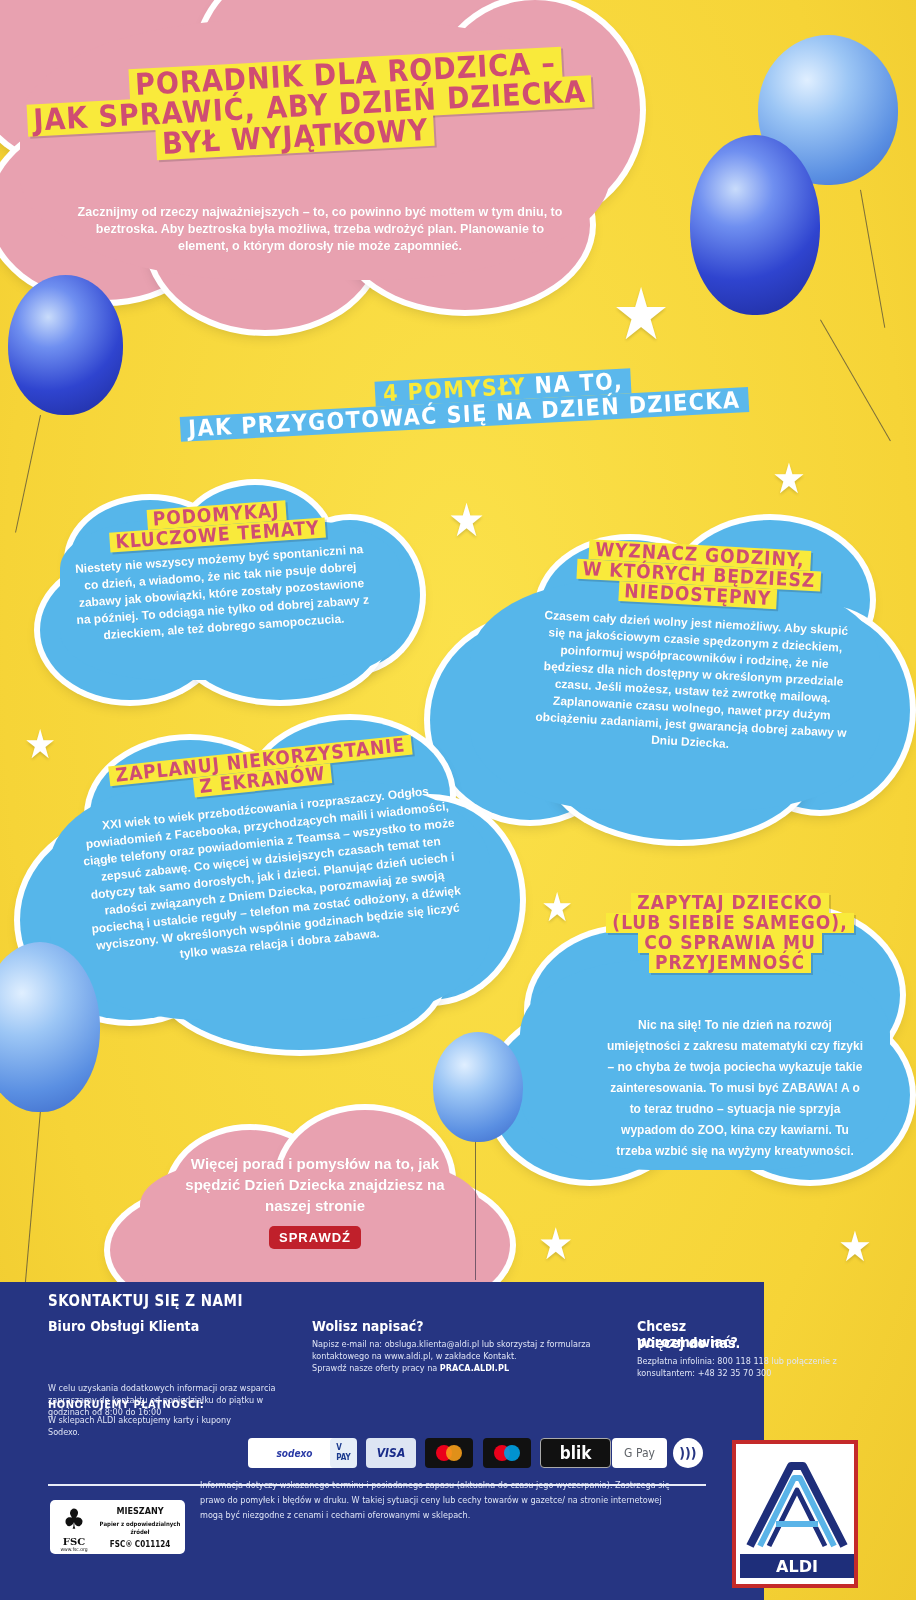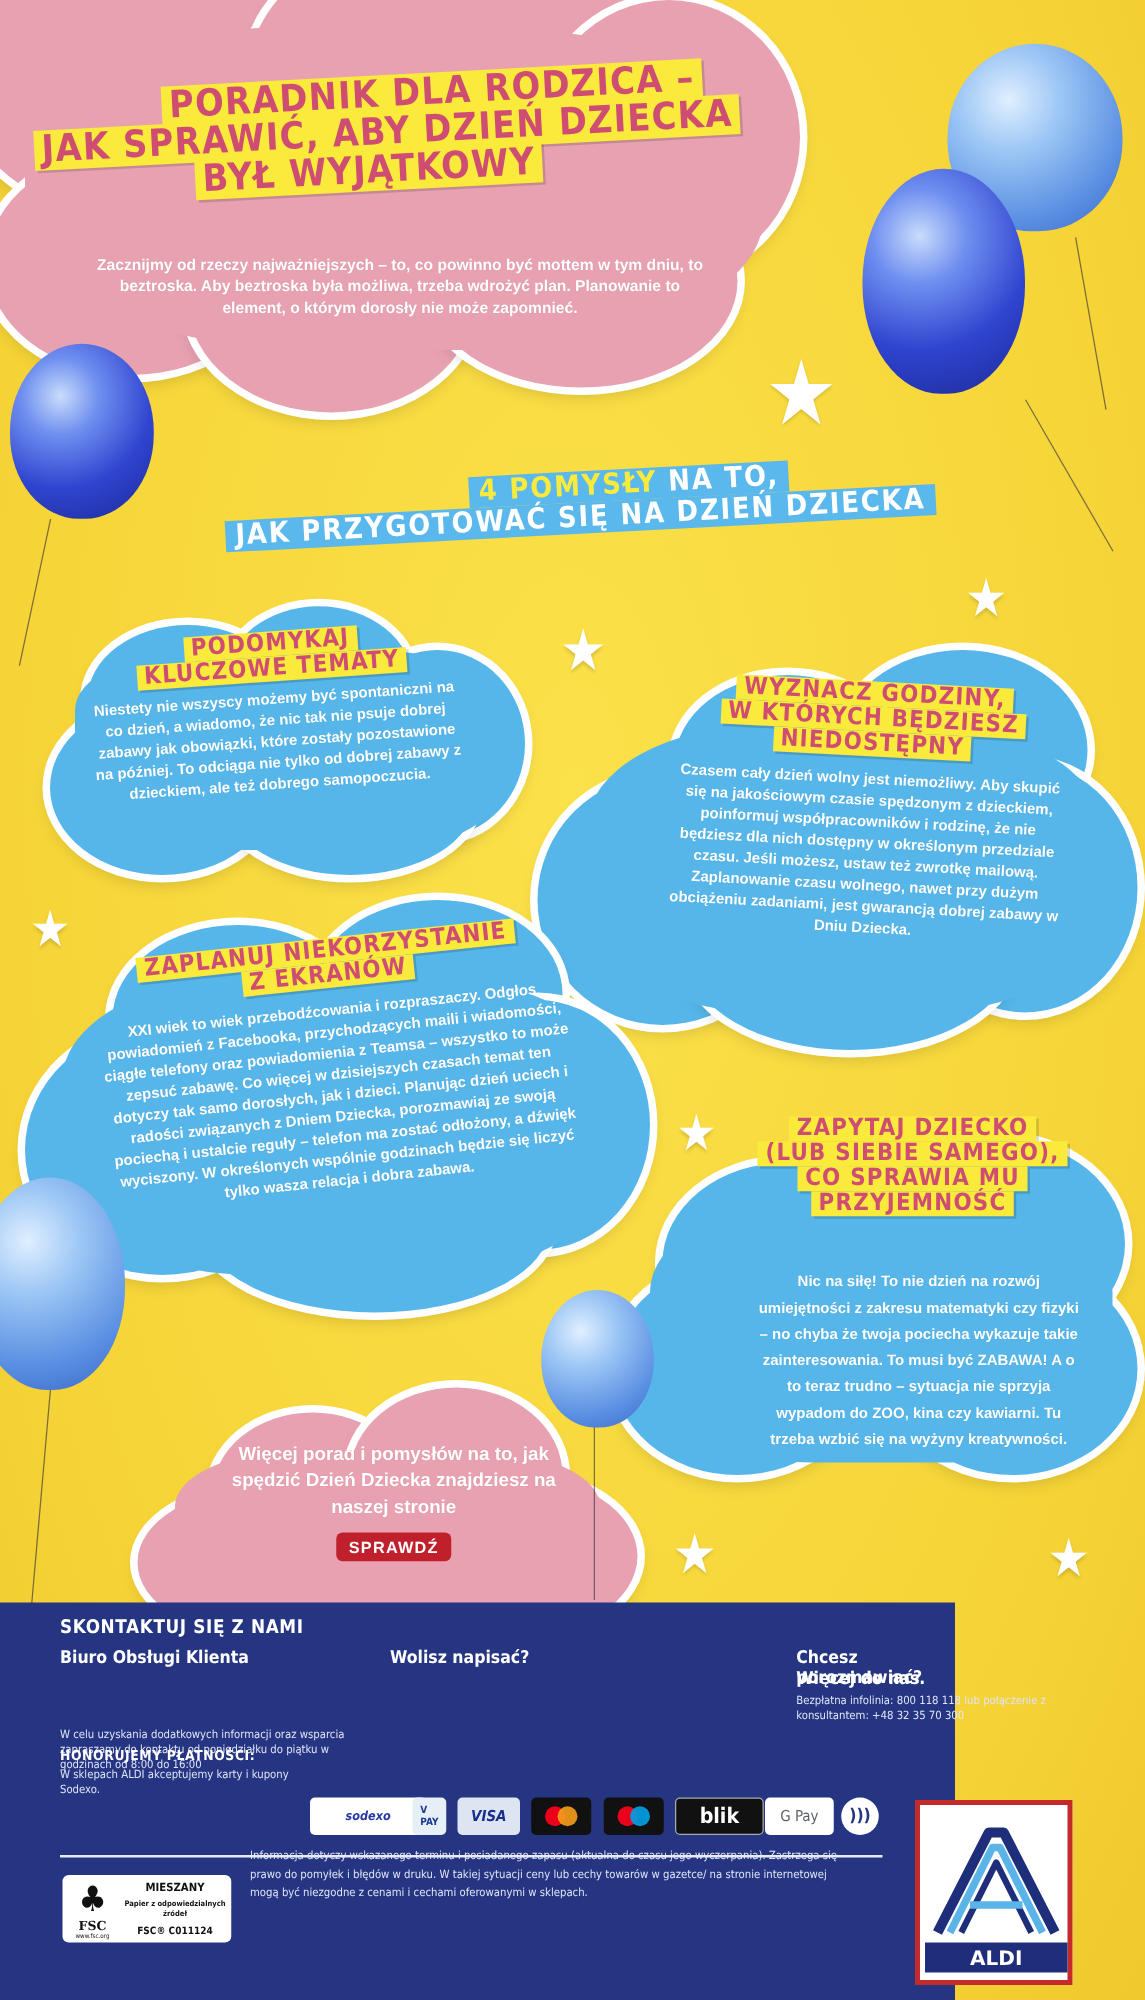--- a/index.html
+++ b/index.html
@@ -158,20 +158,24 @@
     <button class="cta" style="margin-top:10px;">SPRAWDŹ</button>
   </div>
 
   <div class="footer">
     <div class="h1" style="left:48px;top:10px;">SKONTAKTUJ SIĘ Z NAMI</div>
 
     <div class="h2" style="left:48px;top:36px;">Biuro Obsługi Klienta</div>
     <div class="p" style="left:48px;top:56px;width:240px;margin-top:44px;">W celu uzyskania dodatkowych informacji oraz wsparcia zapraszamy do kontaktu od poniedziałku do piątku w godzinach od 8:00 do 16:00</div>
 
     <div class="h2" style="left:312px;top:36px;">Wolisz napisać?</div>
+    <div class="p" style="left:312px;top:56px;width:310px;">
+      <span>Napisz e-mail na: obsluga.klienta@aldi.pl lub skorzystaj z formularza kontaktowego na www.aldi.pl, w zakładce Kontakt.</span><br>
+      <span>Sprawdź nasze oferty pracy na </span><a style="color:#fff;font-weight:bold;text-decoration:none;">PRACA.ALDI.PL</a>
+    </div>
 
     <div class="h2" style="left:637px;top:36px;">Chcesz porozmawiać?</div>
     <div class="h2" style="left:637px;top:53px;">Więcej do nas.</div>
     <div class="p" style="left:637px;top:73px;width:230px;">Bezpłatna infolinia: 800 118 118 lub połączenie z konsultantem: +48 32 35 70 300</div>
 
     <div class="h1" style="left:48px;top:116px;font-size:11px;">HONORUJEMY PŁATNOŚCI:</div>
     <div class="p" style="left:48px;top:132px;width:185px;">W sklepach ALDI akceptujemy karty i kupony Sodexo.</div>
 
     <div class="p" style="left:200px;top:196px;width:480px;font-size:9px;line-height:15px;">Informacja dotyczy wskazanego terminu i posiadanego zapasu (aktualna do czasu jego wyczerpania). Zastrzega się prawo do pomyłek i błędów w druku. W takiej sytuacji ceny lub cechy towarów w gazetce/ na stronie internetowej mogą być niezgodne z cenami i cechami oferowanymi w sklepach.</div>
   </div>

